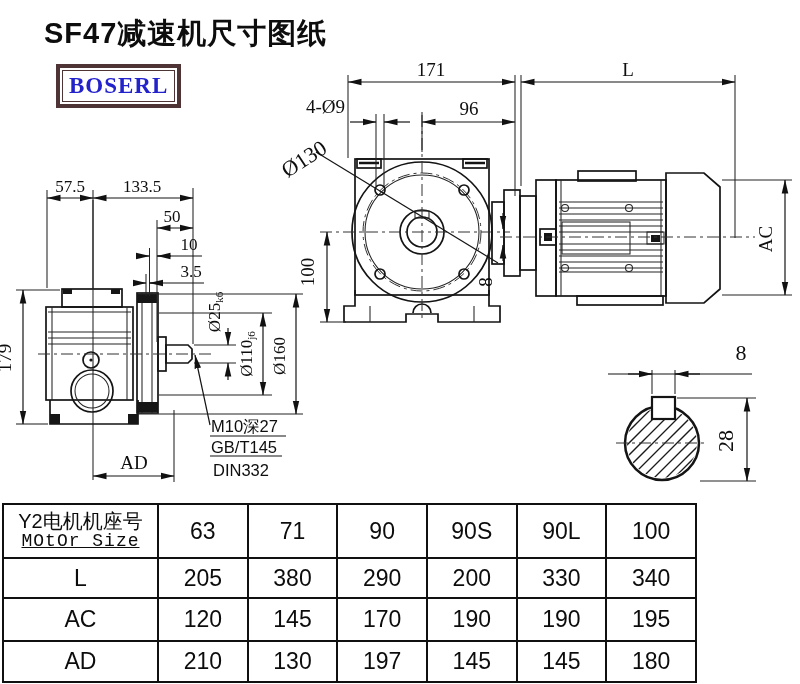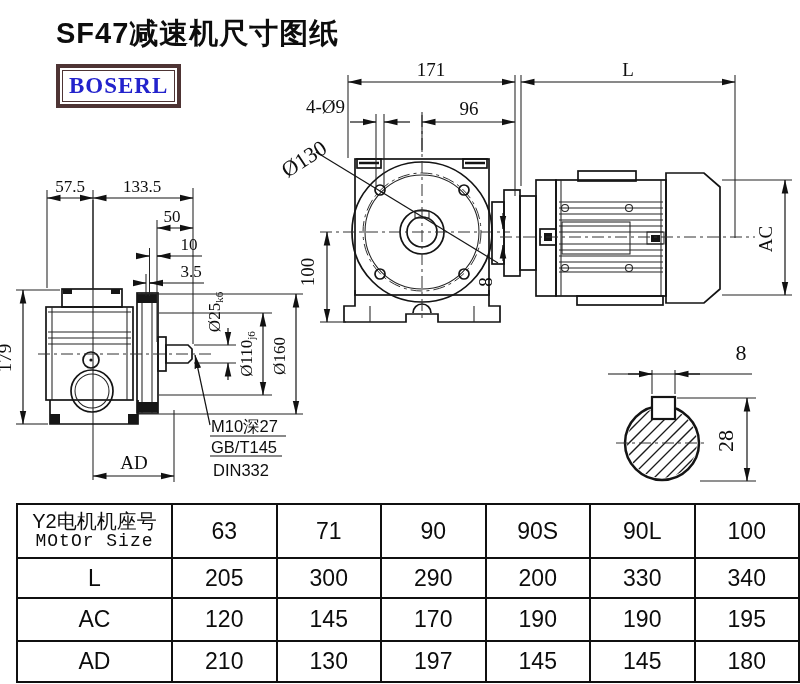--- a/index.html
+++ b/index.html
@@ -1,43 +1,43 @@
 <!DOCTYPE html>
 <html><head>
 <meta charset="utf-8">
 <style>
   html,body{margin:0;padding:0;background:#e8e8e8;}
   #stage{position:relative;width:800px;height:684px;background:#ffffff;overflow:hidden;
          font-family:"Liberation Sans",sans-serif;}
-  #title{position:absolute;left:56px;top:14px;font-size:29px;font-weight:bold;color:#0d0d0d;
+  #title{position:absolute;left:44px;top:14px;font-size:29px;font-weight:bold;color:#0d0d0d;
          letter-spacing:1px;white-space:nowrap;}
   #logo{position:absolute;left:56px;top:64px;border:4px solid #4e3434;background:#fff;padding:2px;text-align:right;}
   #logo .inner{border:1.5px solid #4e3434;padding:0 6px;color:#2323cc;
          font:bold 23px/30px "Liberation Serif",serif;letter-spacing:1px;}
   svg{position:absolute;left:0;top:0;}
   .ln{fill:none;stroke:#141414;stroke-width:1.7;stroke-linejoin:miter;}
   .tk{fill:none;stroke:#141414;stroke-width:2.5;}
   .tn{fill:none;stroke:#242424;stroke-width:1.05;}
   .cl{fill:none;stroke:#333;stroke-width:1;stroke-dasharray:12 4 3 4;}
   .dm{fill:none;stroke:#151515;stroke-width:1.2;}
   .fk{fill:#161616;stroke:none;}
   text{fill:#0e0e0e;}
   .dt{font:19px "Liberation Serif",serif;}
   .ds{font:17px "Liberation Serif",serif;}
   .dl{font:22px "Liberation Serif",serif;}
   .nt{font:16.5px "Liberation Sans",sans-serif;}
   .sub{font-size:11px;}
-  #spec{position:absolute;left:16px;top:503px;width:784px;border-collapse:collapse;
+  #spec{position:absolute;left:2px;top:503px;width:695px;border-collapse:collapse;
         table-layout:fixed;background:#fff;}
   #spec td{border:2.2px solid #101010;text-align:center;vertical-align:middle;
         font:23px "Liberation Sans",sans-serif;color:#0c0c0c;padding:0;overflow:hidden;}
   #spec col.c0{width:155px;}
   #spec tr.r0{height:54px;} #spec tr.r1{height:40px;} #spec tr.r2{height:43px;} #spec tr.r3{height:41px;}
   .hcn{font-size:20px;line-height:1.1;}
-  .hen{font:18px "Liberation Mono",monospace;letter-spacing:1px;line-height:1.1;}
+  .hen{font:18px "Liberation Mono",monospace;letter-spacing:1px;line-height:1.1;text-decoration:underline;}
 </style>
 </head>
 <body>
 
 <div id="stage">
 
   <div id="title">SF47减速机尺寸图纸</div>
   <div id="logo">
     <div class="inner">BOSERL</div>
   </div>
@@ -277,21 +277,21 @@
       <td>63</td>
       <td>71</td>
       <td>90</td>
       <td>90S</td>
       <td>90L</td>
       <td>100</td>
     </tr>
     <tr class="r1">
       <td>L</td>
       <td>205</td>
-      <td>300</td>
+      <td>380</td>
       <td>290</td>
       <td>200</td>
       <td>330</td>
       <td>340</td>
     </tr>
     <tr class="r2">
       <td>AC</td>
       <td>120</td>
       <td>145</td>
       <td>170</td>

